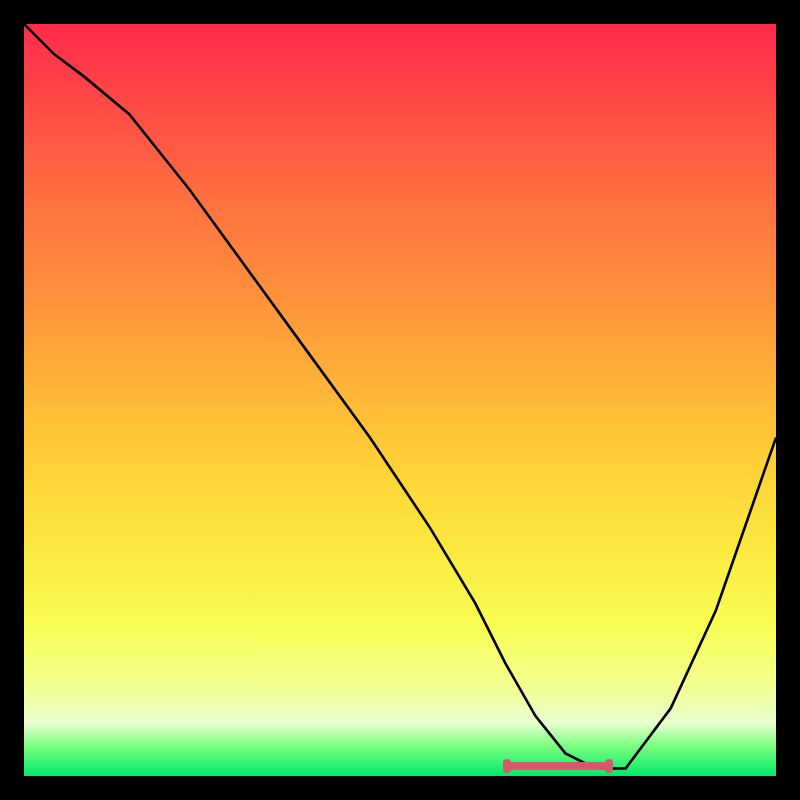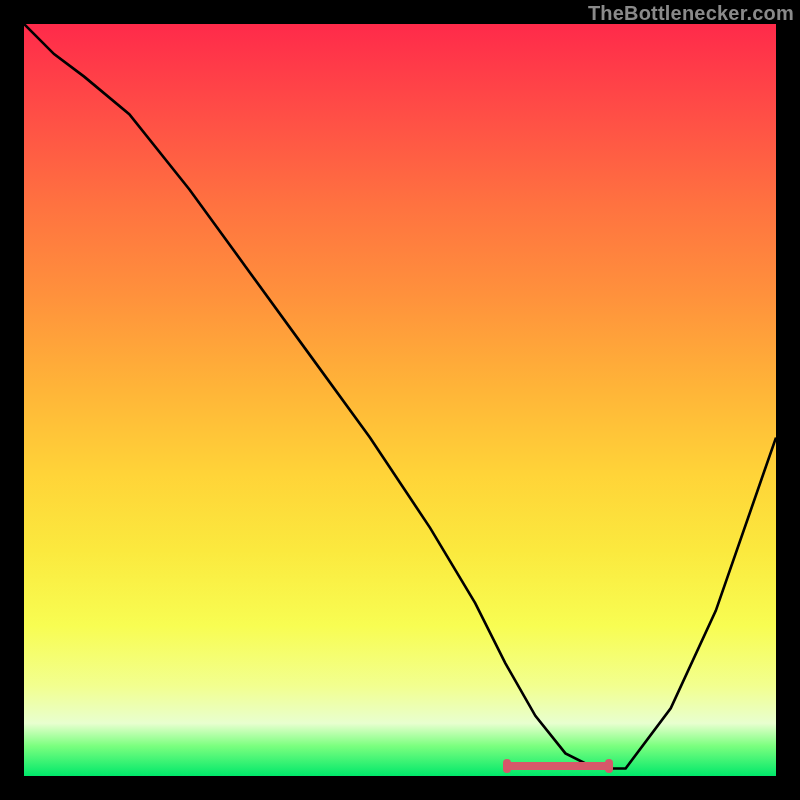--- a/index.html
+++ b/index.html
@@ -66,14 +66,13 @@
     <svg class="curve" viewBox="0 0 100 100" preserveAspectRatio="none">
       <path id="curve-path" d="M0.00 0.00 L4.00 4.00 L8.00 7.00 L14.00 12.00 L22.00 22.00 L30.00 33.00 L38.00 44.00 L46.00 55.00 L54.00 67.00 L60.00 77.00 L64.00 85.00 L68.00 92.00 L72.00 97.00 L76.00 99.00 L80.00 99.00 L86.00 91.00 L92.00 78.00 L100.00 55.00" fill="none" stroke="#000" stroke-width="0.35"></path>
     </svg>
 
     <div id="flat-marker" class="minline" style="left: 481.28px; width: 105.28px; top: 738.48px;">
       <div class="cap left"></div>
       <div class="cap right"></div>
     </div>
 
   </div>
-  <div class="watermark">TheBottlenecker.com</div>
 </div>
 
 </body></html>

